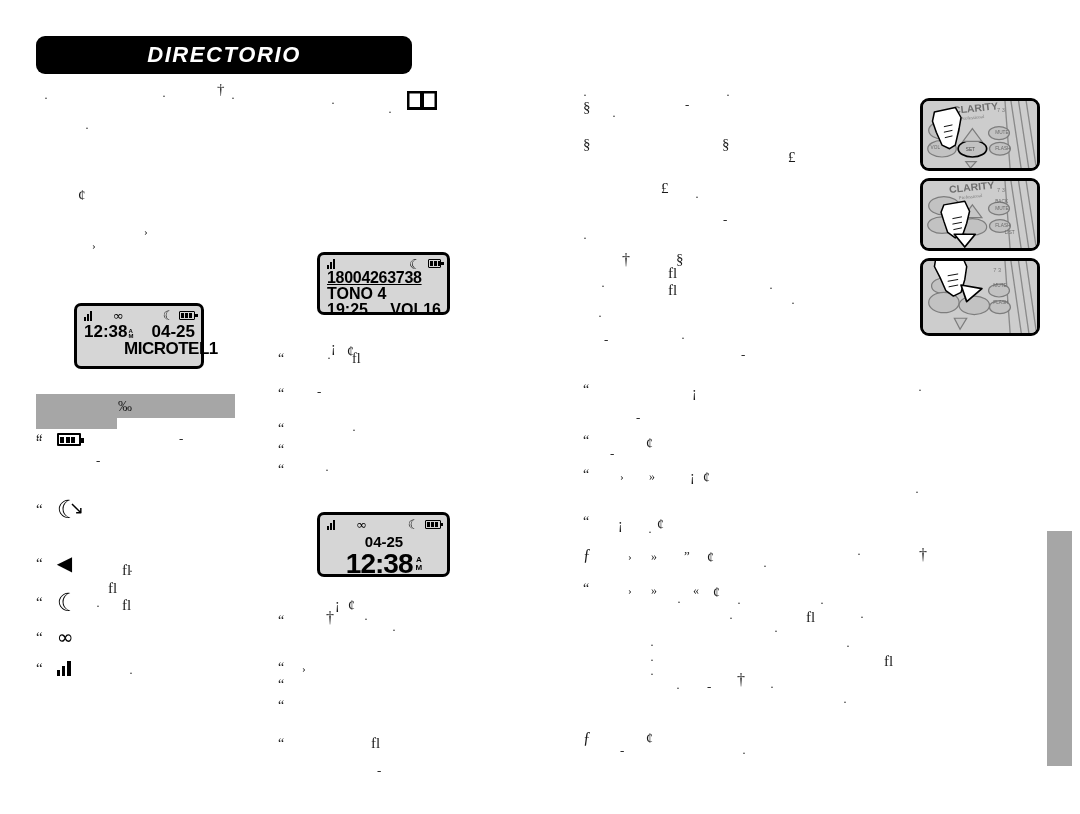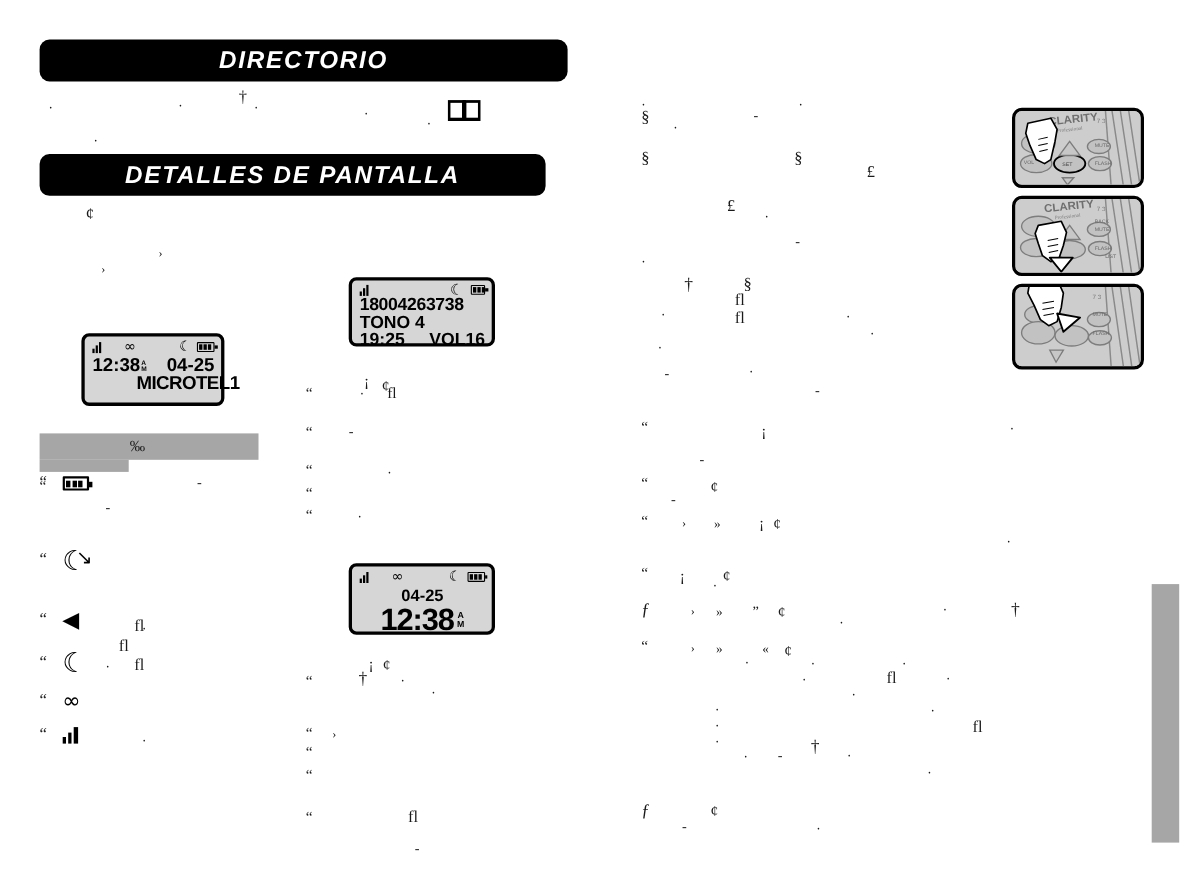--- a/index.html
+++ b/index.html
@@ -120,25 +120,22 @@
   }
   .phone-photo svg { display:block; width:100%; height:100%; }
 
   .book-icon { position:absolute; }
 </style>
 </head>
 <body>
 
 <div class="page">
 
-  <div class="section-bar" id="bar-0" style="left: 36px; top: 36px; width: 480px; height: 38px;">
+  <div class="section-bar" id="bar-0" style="left: 36px; top: 36px; width: 376px; height: 38px;">
     <span class="bar-label">DIRECTORIO</span>
-  </div>
-  <div class="section-bar" id="bar-1" style="left: 36px; top: 140px; width: 460px; height: 38px;">
-    <span class="bar-label">DETALLES DE PANTALLA</span>
   </div>
 
   <div class="book-icon" id="book-icon" style="left: 407px; top: 91px;">
     <svg viewBox="0 0 30 19" width="30" height="19" aria-hidden="true">
       <rect x="0" y="0" width="30" height="19" fill="#000"></rect>
       <rect x="2.5" y="2.5" width="10.5" height="13.5" fill="#fff"></rect>
       <rect x="17" y="2.5" width="10.5" height="13.5" fill="#fff"></rect>
       <rect x="13.5" y="0" width="3" height="19" fill="#000"></rect>
     </svg>
   </div>
@@ -180,21 +177,21 @@
           <i></i>
           <i></i>
         </span>
       <span class="ic-glyph" style="font-size:14px; margin-left:74px;">☾</span>
       <span class="ic-battery" style="margin-left:6px;">
           <b></b>
           <b></b>
           <b></b>
         </span>
     </div>
-    <div class="lcd-line" style="font-size:16px; letter-spacing:-0.3px;">18004263738</div>
+    <div class="lcd-line" style="font-size:16px; letter-spacing:-0.3px;text-decoration:underline;">18004263738</div>
     <div class="lcd-line" style="font-size:16px;">TONO 4</div>
     <div class="lcd-row">
       <span class="lcd-line" style="font-size:16px;">19:25</span>
       <span class="lcd-line" style="font-size:16px;">VOL16</span>
     </div>
   </div>
 
   <div class="lcd" id="lcd-2" style="left:317px; top:512px; width:133px; height:65px;">
     <div class="lcd-statusbar">
       <span class="ic-signal">

